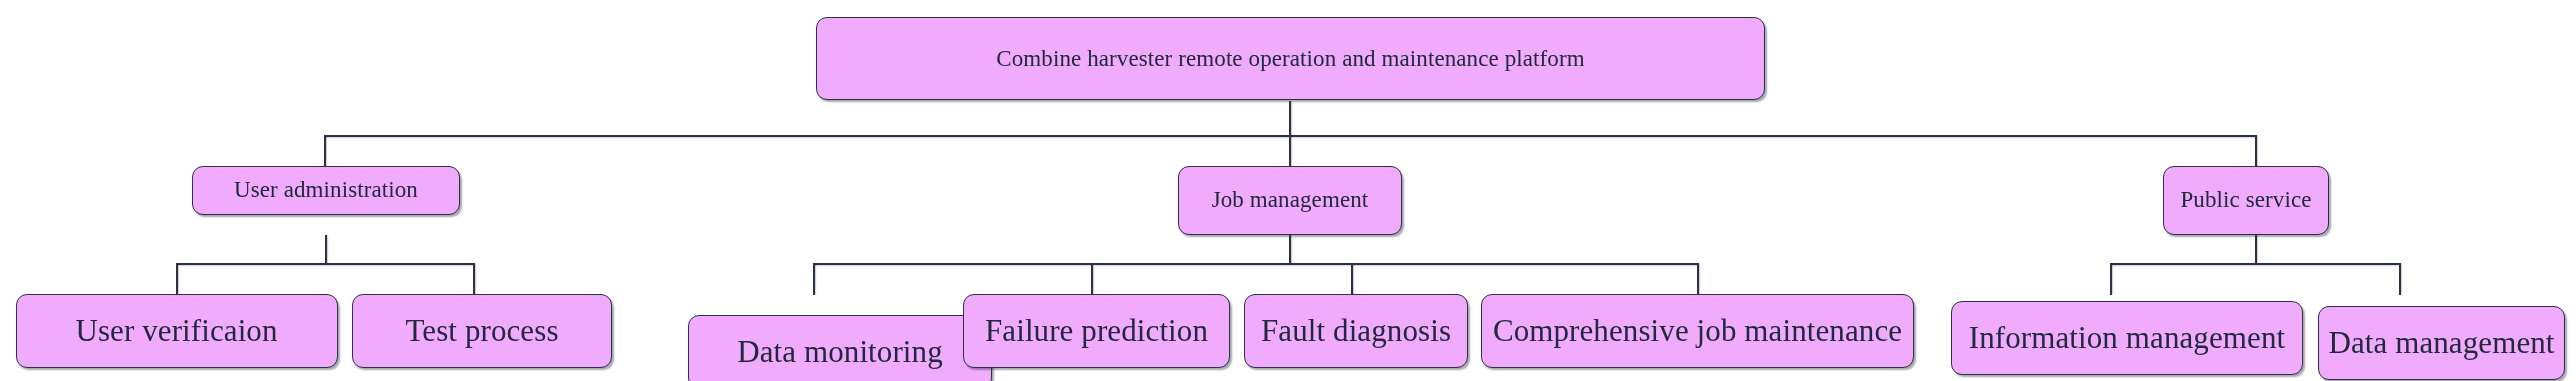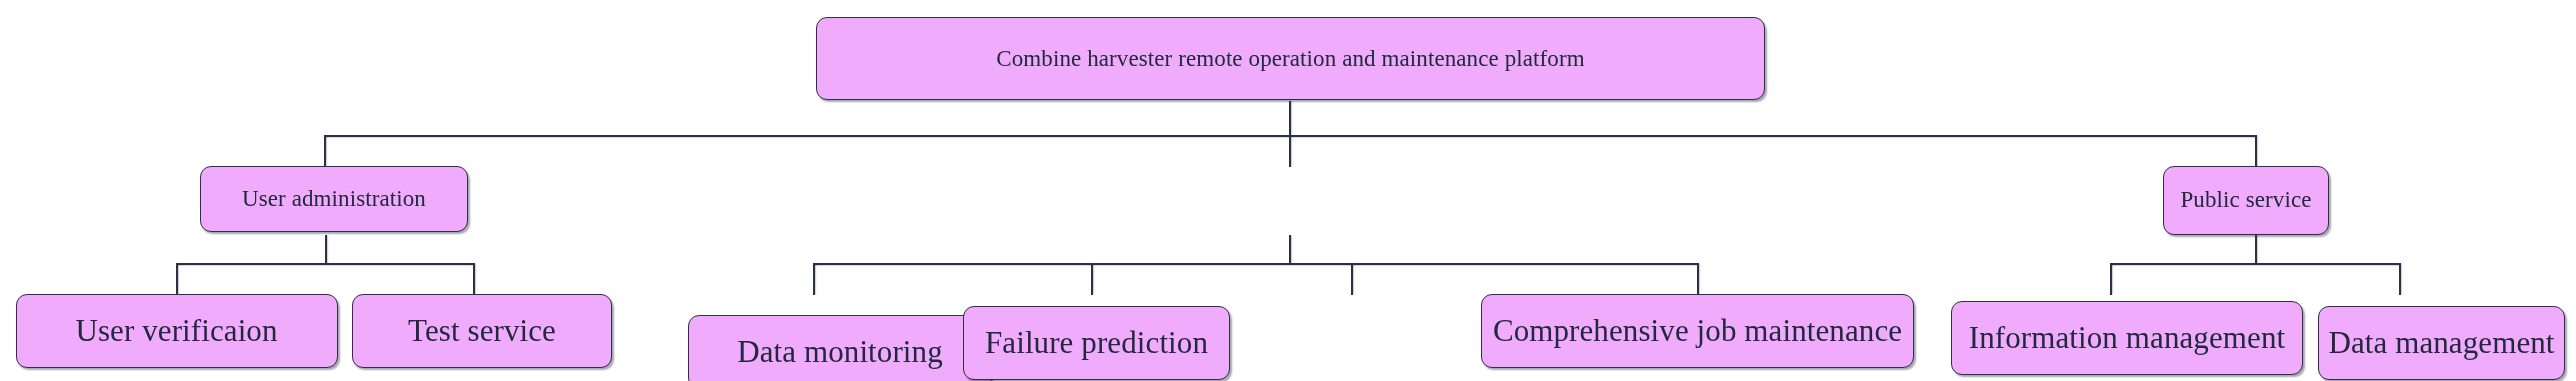--- a/index.html
+++ b/index.html
@@ -67,24 +67,27 @@
   </div>
 
   <div class="conn v" style="left:1289px; top:101px; height:35px;"></div>
 
   <div class="conn h" style="left:324px; top:135px; width:1933px;"></div>
 
   <div class="conn v" style="left:324px; top:135px; height:32px;"></div>
   <div class="conn v" style="left:1289px; top:135px; height:32px;"></div>
   <div class="conn v" style="left:2255px; top:135px; height:32px;"></div>
 
-  <div class="node level-2" style="left:200px; top:166px; width:268px; height:66px;">
+  <div class="node level-2" style="left:192px; top:166px; width:268px; height:49px;">
     <span class="node-label">User administration</span>
   </div>
 
+  <div class="node level-2" style="left:1178px; top:166px; width:224px; height:69px;">
+    <span class="node-label">Job management</span>
+  </div>
 
   <div class="node level-2" style="left:2163px; top:166px; width:166px; height:69px;">
     <span class="node-label">Public service</span>
   </div>
 
   <div class="conn v" style="left:325px; top:235px; height:29px;"></div>
   <div class="conn h" style="left:176px; top:263px; width:299px;"></div>
   <div class="conn v" style="left:176px; top:263px; height:32px;"></div>
   <div class="conn v" style="left:473px; top:263px; height:32px;"></div>
 
@@ -98,31 +101,34 @@
   <div class="conn v" style="left:2255px; top:235px; height:29px;"></div>
   <div class="conn h" style="left:2110px; top:263px; width:290px;"></div>
   <div class="conn v" style="left:2110px; top:263px; height:32px;"></div>
   <div class="conn v" style="left:2399px; top:263px; height:32px;"></div>
 
   <div class="node level-3" style="left:15.5px; top:294px; width:322px; height:74px;">
     <span class="node-label">User verificaion</span>
   </div>
 
   <div class="node level-3" style="left:352px; top:294px; width:260px; height:74px;">
-    <span class="node-label">Test service</span>
+    <span class="node-label">Test process</span>
   </div>
 
   <div class="node level-3" style="left:688px; top:294px; width:304px; height:74px;margin-top:21px;">
     <span class="node-label">Data monitoring</span>
   </div>
 
-  <div class="node level-3" style="left:963px; top:306px; width:267px; height:74px;">
+  <div class="node level-3" style="left:963px; top:294px; width:267px; height:74px;">
     <span class="node-label">Failure prediction</span>
   </div>
 
+  <div class="node level-3" style="left:1244px; top:294px; width:224px; height:74px;">
+    <span class="node-label">Fault diagnosis</span>
+  </div>
 
   <div class="node level-3" style="left:1481px; top:294px; width:433px; height:74px;">
     <span class="node-label">Comprehensive job maintenance</span>
   </div>
 
   <div class="node level-3" style="left:1951px; top:301px; width:352px; height:74px;">
     <span class="node-label">Information management</span>
   </div>
 
   <div class="node level-3" style="left:2318px; top:294px; width:247px; height:74px;margin-top:12px;">

